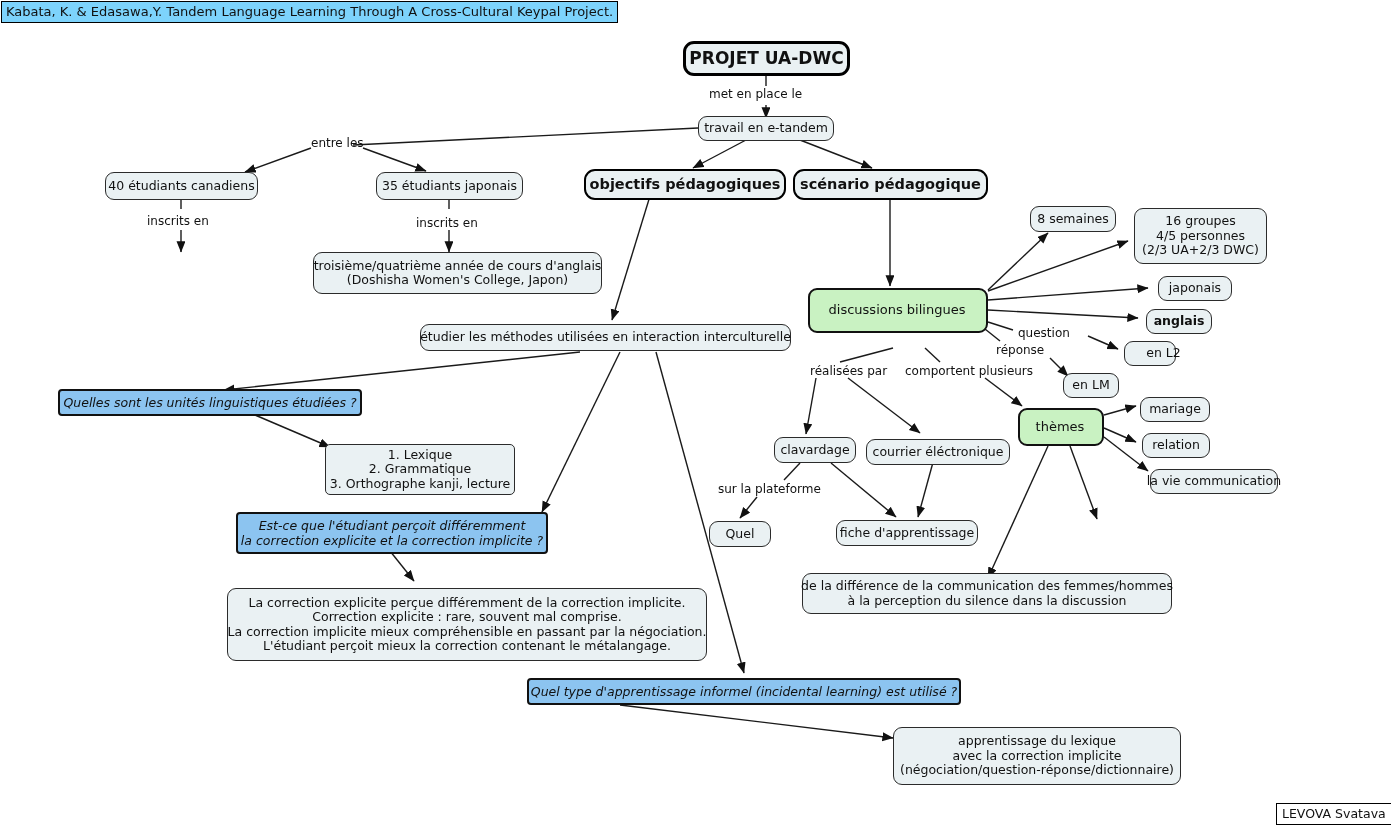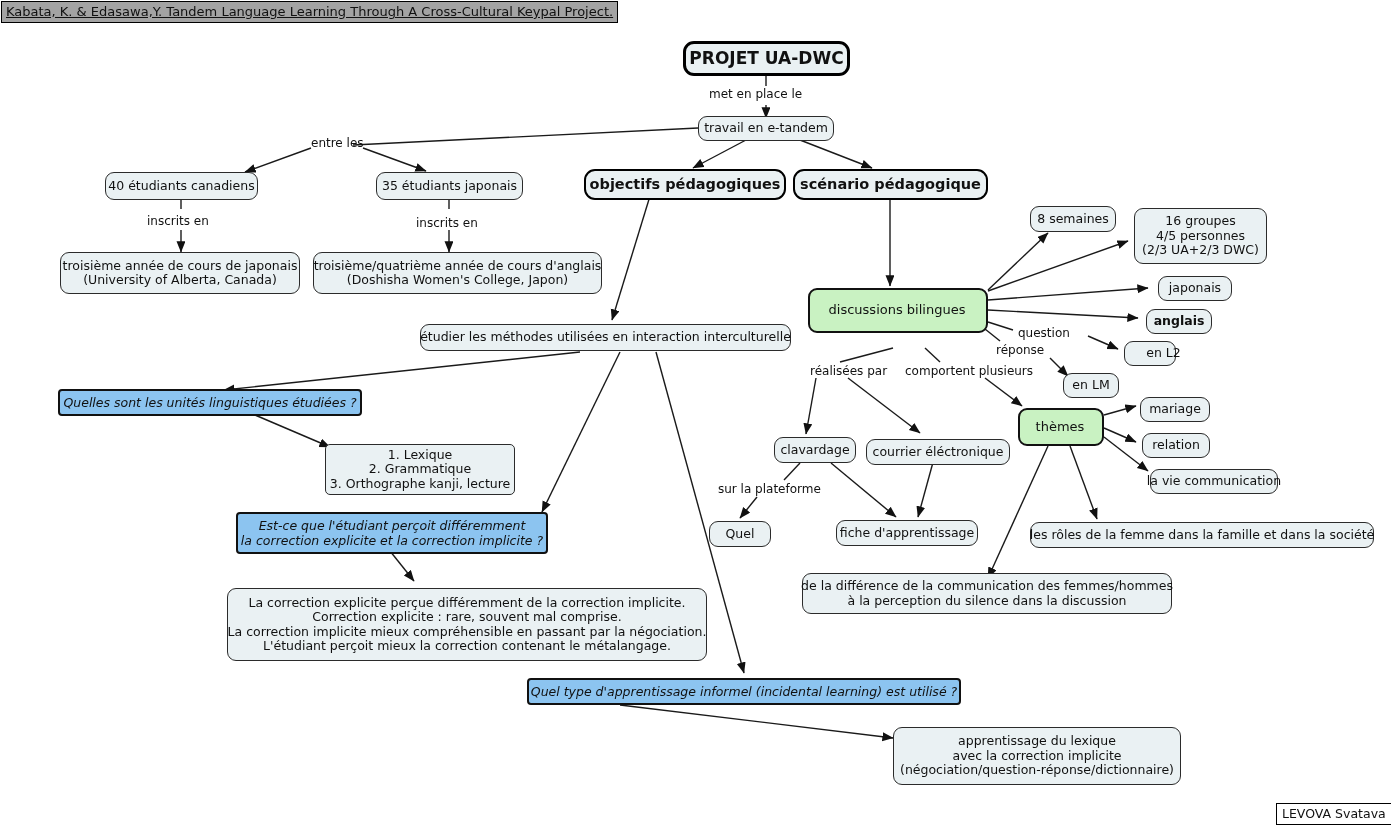--- a/index.html
+++ b/index.html
@@ -75,27 +75,26 @@
     font-size:12px;
     color:#111;
     white-space:pre;
     background:transparent;
     z-index:3;
     line-height:13px;
   }
   .titlebox{
     position:absolute;
     border:1.5px solid #000;
-    background:#a3a3a3;
+    background:#7dd3fc;
     font-size:13px;
     color:#111;
     padding:2px 4px 3px 4px;
     white-space:pre;
     z-index:4;
-    text-decoration:underline;
   }
   .footbox{
     position:absolute;
     border:1.5px solid #000;
     background:#fff;
     font-size:12.5px;
     color:#111;
     padding:2px 5px 3px 5px;
     white-space:pre;
     z-index:4;
@@ -199,22 +198,20 @@
   <div class="node" style="left:698px;top:116px;width:136px;height:25px;">travail en e-tandem</div>
 
   <div class="node strong" style="left:584px;top:169px;width:202px;height:31px;">objectifs pédagogiques</div>
 
   <div class="node strong" style="left:793px;top:169px;width:195px;height:31px;">scénario pédagogique</div>
 
   <div class="node" style="left:105px;top:172px;width:153px;height:28px;">40 étudiants canadiens</div>
 
   <div class="node" style="left:376px;top:172px;width:147px;height:28px;">35 étudiants japonais</div>
 
-  <div class="node" style="left:60px;top:252px;width:240px;height:42px;">troisième année de cours de japonais
-(University of Alberta, Canada)</div>
 
   <div class="node" style="left:313px;top:252px;width:289px;height:42px;">troisième/quatrième année de cours d'anglais
 (Doshisha Women's College, Japon)</div>
 
   <div class="node" style="left:420px;top:324px;width:371px;height:27px;">étudier les méthodes utilisées en interaction interculturelle</div>
 
   <div class="node blue" style="left:58px;top:389px;width:304px;height:27px;">Quelles sont les unités linguistiques étudiées ?</div>
 
   <div class="node sq" style="left:325px;top:444px;width:190px;height:51px;">1. Lexique
 2. Grammatique
@@ -259,21 +256,20 @@
   <div class="node" style="left:836px;top:520px;width:142px;height:26px;">fiche d'apprentissage</div>
 
   <div class="node green" style="left:1018px;top:408px;width:86px;height:38px;">thèmes</div>
 
   <div class="node" style="left:1140px;top:397px;width:70px;height:25px;">mariage</div>
 
   <div class="node" style="left:1142px;top:433px;width:68px;height:25px;">relation</div>
 
   <div class="node" style="left:1150px;top:469px;width:128px;height:25px;">la vie communication</div>
 
-  <div class="node" style="left:1030px;top:522px;width:344px;height:26px;">les rôles de la femme dans la famille et dans la société</div>
 
   <div class="node" style="left:802px;top:573px;width:370px;height:41px;">de la différence de la communication des femmes/hommes
 à la perception du silence dans la discussion</div>
 
   <div class="elabel" style="left:709px;top:88px;">met en place le</div>
 
   <div class="elabel" style="left:311px;top:137px;">entre les</div>
 
   <div class="elabel" style="left:147px;top:215px;">inscrits en</div>
 

